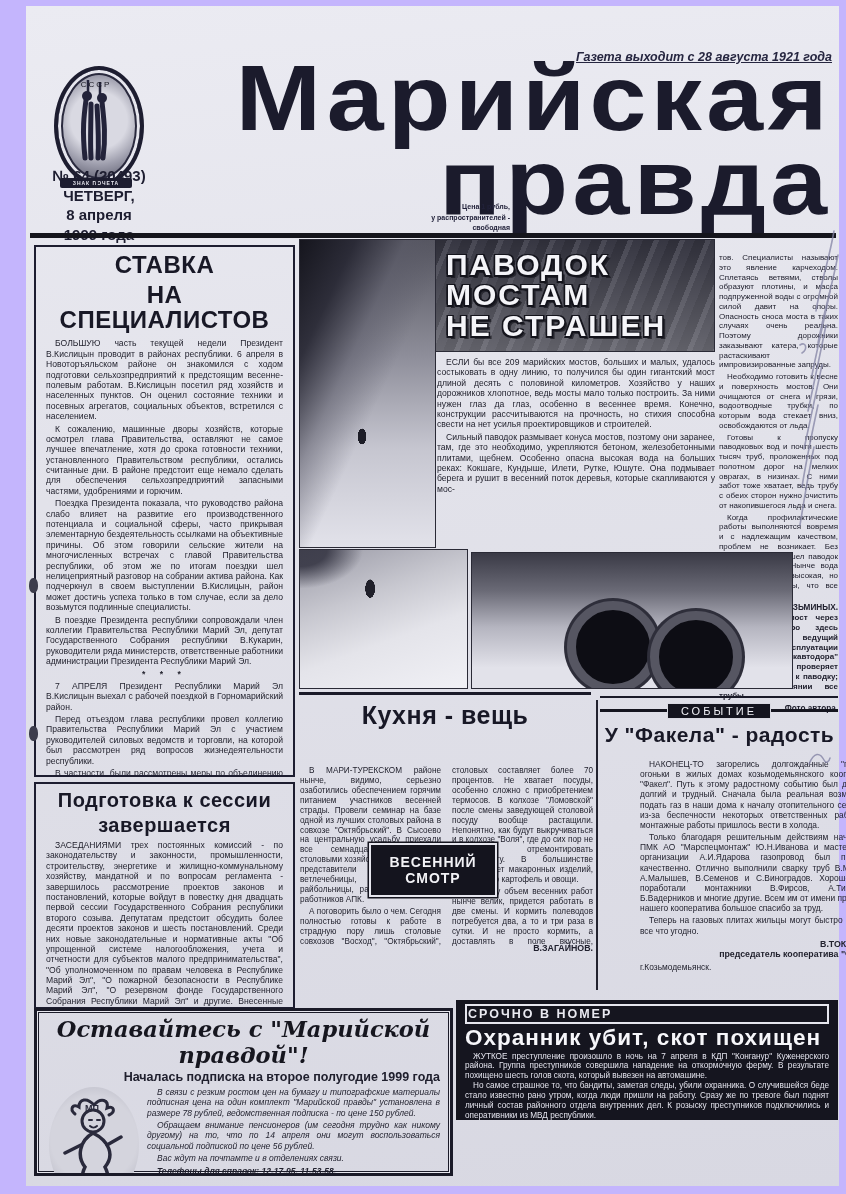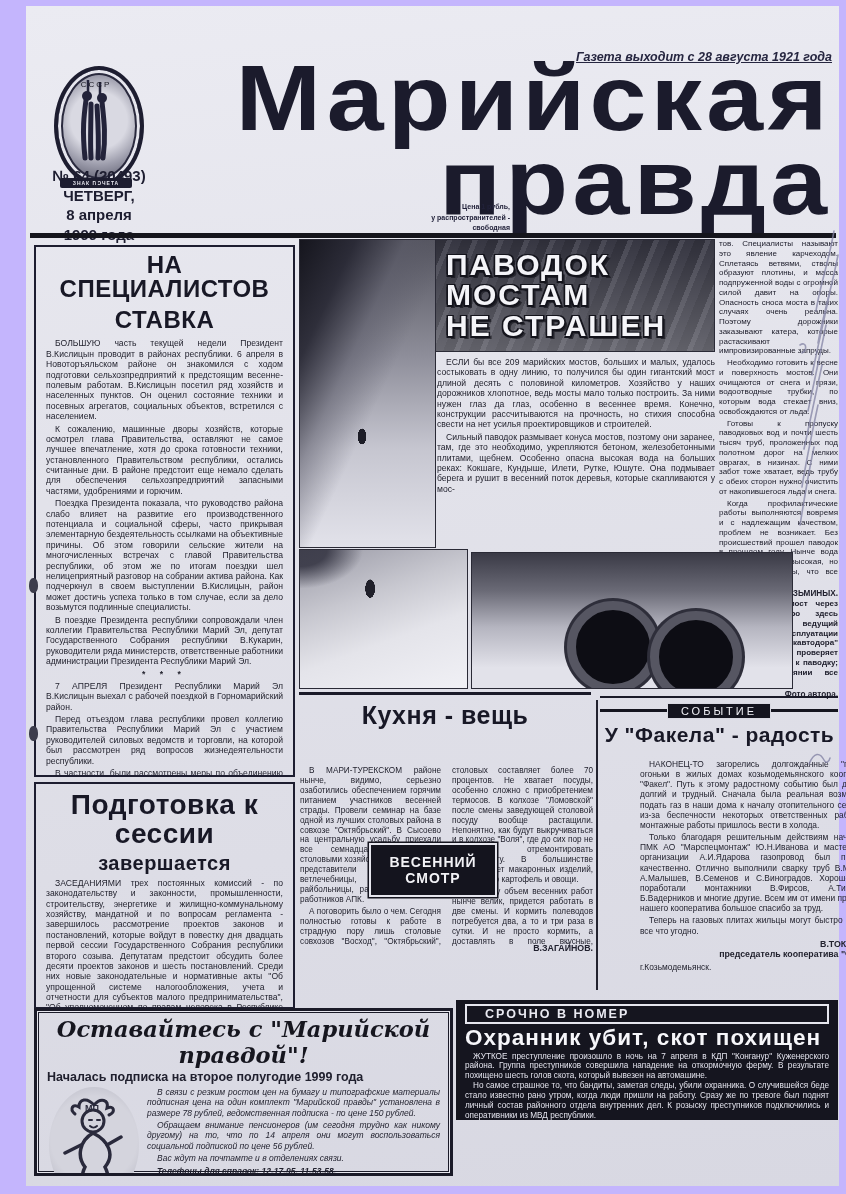--- a/index.html
+++ b/index.html
@@ -53,21 +53,21 @@
         background:
         linear-gradient(180deg, rgba(255,255,255,.05) 0%, rgba(255,255,255,.28) 100%),
         repeating-linear-gradient(112deg,#23232e 0 10px,#3e3e4a 10px 15px,#2c2c38 15px 24px);
         display:flex;flex-direction:column;justify-content:center;padding-left:10px;
         box-sizing:border-box;}
   .pv-headbox div{font-size:30px;font-weight:bold;color:#f4f4f8;line-height:1.02;
         letter-spacing:2px;white-space:nowrap;
         text-shadow:-1.5px -1.5px 0 #14141c,1.5px -1.5px 0 #14141c,-1.5px 1.5px 0 #14141c,
         1.5px 1.5px 0 #14141c,3px 3px 0 rgba(10,10,16,.6);}
   .pv-lead{left:437px;top:357px;width:278px;height:190px;overflow:hidden;}
-  .pv-col{left:719px;top:239px;width:119px;height:596px;font-size:8px;line-height:1.22;
+  .pv-col{left:719px;top:253px;width:119px;height:596px;font-size:8px;line-height:1.22;
         text-align:justify;overflow:hidden;}
   .pv-col p{margin:0 0 2px;text-indent:8px;}
   .pv-col .byline{font-size:8.2px;}
   .pv-caption{font-weight:bold;margin-top:3px;}
   .pv-photo2{left:299px;top:549px;width:167px;height:138px;border:1px solid #2a2a36;
         background:
         radial-gradient(ellipse 8px 15px at 42% 28%, #20202a 60%, rgba(0,0,0,0) 62%),
         radial-gradient(ellipse 90px 55px at 0% 0%, rgba(40,40,54,.8) 30%, rgba(0,0,0,0) 70%),
         linear-gradient(160deg,#9a9aa6 0%,#c7c7cf 35%,#e4e4ea 62%,#f0f0f5 100%);}
   .pv-photo3{left:471px;top:552px;width:320px;height:135px;border:1px solid #2a2a36;
@@ -98,32 +98,32 @@
   .fk-body{left:600px;top:759px;width:239px;height:232px;font-size:8.4px;overflow:hidden;margin-left:40px;}
   .fk-by{margin-top:3px;}
   .fk-by2{font-weight:bold;text-align:right;font-size:8.8px;}
   .fk-place{font-size:8.4px;margin-top:2px;}
   
   .pd-box{left:34px;top:1008px;width:419px;height:168px;border:3px solid #1a1a28;
         box-shadow:inset 0 0 0 1px #e6e6ee,inset 0 0 0 2px #1a1a28;
         padding:4px 10px;box-sizing:border-box;overflow:hidden;}
   .pd-h{font-family:"DejaVu Serif",serif;font-style:italic;font-weight:bold;font-size:22.5px;
         text-align:center;color:#16161f;margin:1px 0 2px;}
-  .pd-sub{text-align:left;font-weight:bold;font-size:12.5px;margin-bottom:3px;}
+  .pd-sub{text-align:right;font-weight:bold;font-size:12.5px;margin-bottom:3px;}
   .pd-mascot{float:left;width:90px;height:116px;margin:0 8px 2px 2px;border-radius:50%;
         background:radial-gradient(circle at 50% 45%,#d4d4dd 0 55%,#b6b6c2 85%,#a2a2b0 100%);
         position:relative;overflow:hidden;}
   .pd-body{font-size:8.5px;line-height:1.22;text-align:justify;font-style:italic;color:#1f1f2c;}
   .pd-body p{margin:0 0 2px;text-indent:10px;}
   .pd-phones{font-weight:bold;}
   
   .sr-box{left:456px;top:1000px;width:382px;height:120px;background:#15151f;color:#e9e9f1;
         padding:4px 9px;box-sizing:border-box;overflow:hidden;}
   .sr-label{border:2px solid #e6e6ee;font-weight:bold;font-size:12.5px;letter-spacing:2px;
-        padding:1px 18px;margin-bottom:2px;}
+        padding:1px 1px;margin-bottom:2px;}
   .sr-h{font-size:22.5px;font-weight:bold;letter-spacing:1px;color:#f6f6fa;line-height:1.05;
         margin-bottom:2px;white-space:nowrap;}
   .sr-body{font-size:8.2px;line-height:1.2;text-align:justify;color:#e4e4ee;}
   .sr-body p{margin:0;text-indent:8px;}
   
   .holes div{position:absolute;width:9px;height:15px;border-radius:45%;background:#3c3c4c;}
   .hand{left:790px;top:225px;width:52px;height:310px;opacity:.85;}
   .hand2{left:806px;top:748px;width:26px;height:22px;opacity:.8;}
 </style>
 </head>
@@ -153,37 +153,37 @@
   </div>
   <div class="abs mast-title t1">Марийская</div>
   <div class="abs mast-title t2">правда</div>
   <div class="abs price">
     <div>Цена 1 рубль,</div>
     <div>у распространителей - свободная</div>
   </div>
   <div class="abs rule-top"></div>
 
   <div class="abs boxed stavka">
+    <div class="headline" style="font-size:24px;line-height:1.02;">СТАВКА</div>
     <div class="headline" style="font-size:24px;line-height:1.02;margin-bottom:6px;">НА СПЕЦИАЛИСТОВ</div>
-    <div class="headline" style="font-size:24px;line-height:1.02;">СТАВКА</div>
     <div class="bodytxt">
       <p>БОЛЬШУЮ часть текущей недели Президент В.Кислицын проводит в районах республики. 6 апреля в Новоторъяльском районе он знакомился с ходом подготовки сельхозпредприятий к предстоящим весенне-полевым работам. В.Кислицын посетил ряд хозяйств и населенных пунктов. Он оценил состояние техники и посевных агрегатов, социальных объектов, встретился с населением.</p>
       <p>К сожалению, машинные дворы хозяйств, которые осмотрел глава Правительства, оставляют не самое лучшее впечатление, хотя до срока готовности техники, установленного Правительством республики, остались считанные дни. В районе предстоит еще немало сделать для обеспечения сельхозпредприятий запасными частями, удобрениями и горючим.</p>
       <p>Поездка Президента показала, что руководство района слабо влияет на развитие его производственного потенциала и социальной сферы, часто прикрывая элементарную бездеятельность ссылками на объективные причины. Об этом говорили сельские жители на многочисленных встречах с главой Правительства республики, об этом же по итогам поездки шел нелицеприятный разговор на собрании актива района. Как подчеркнул в своем выступлении В.Кислицын, район может достичь успеха только в том случае, если за дело возьмутся подлинные специалисты.</p>
       <p>В поездке Президента республики сопровождали член коллегии Правительства Республики Марий Эл, депутат Государственного Собрания республики В.Кукарин, руководители ряда министерств, ответственные работники администрации Президента Республики Марий Эл.</p>
       <div class="stars">*  *  *</div>
       <p>7 АПРЕЛЯ Президент Республики Марий Эл В.Кислицын выехал с рабочей поездкой в Горномарийский район.</p>
       <p>Перед отъездом глава республики провел коллегию Правительства Республики Марий Эл с участием руководителей силовых ведомств и торговли, на которой был рассмотрен ряд вопросов жизнедеятельности республики.</p>
       <p>В частности, были рассмотрены меры по объединению органов государственной власти Горномарийского района и г.Козьмодемьянска, недопущению ввоза в республику нелицензированной ликеро-водочной продукции, обеспечению сохранности скота на сельхозпредприятиях республики.</p>
 
     </div>
   </div>
 
   <div class="abs boxed sessiya">
-    <div class="headline" style="font-size:28px;line-height:1.05;">Подготовка к сессии</div>
+    <div class="headline" style="font-size:20px;line-height:1.05;">Подготовка к сессии</div>
     <div class="headline" style="font-size:20px;line-height:1.05;margin-bottom:4px;">завершается</div>
     <div class="bodytxt">
       <p>ЗАСЕДАНИЯМИ трех постоянных комиссий - по законодательству и законности, промышленности, строительству, энергетике и жилищно-коммунальному хозяйству, мандатной и по вопросам регламента - завершилось рассмотрение проектов законов и постановлений, которые войдут в повестку дня двадцать первой сессии Государственного Собрания республики второго созыва. Депутатам предстоит обсудить более десяти проектов законов и шесть постановлений. Среди них новые законодательные и нормативные акты "Об упрощенной системе налогообложения, учета и отчетности для субъектов малого предпринимательства", "Об уполномоченном по правам человека в Республике Марий Эл", "О пожарной безопасности в Республике Марий Эл", "О резервном фонде Государственного Собрания Республики Марий Эл" и другие. Внесенные поправки, предложения, дополнения и замечания переданы в головные комиссии.</p>
 
     </div>
   </div>
 
   <div class="abs pv-photo-main"></div>
   <div class="abs pv-headbox">
     <div>ПАВОДОК</div>

